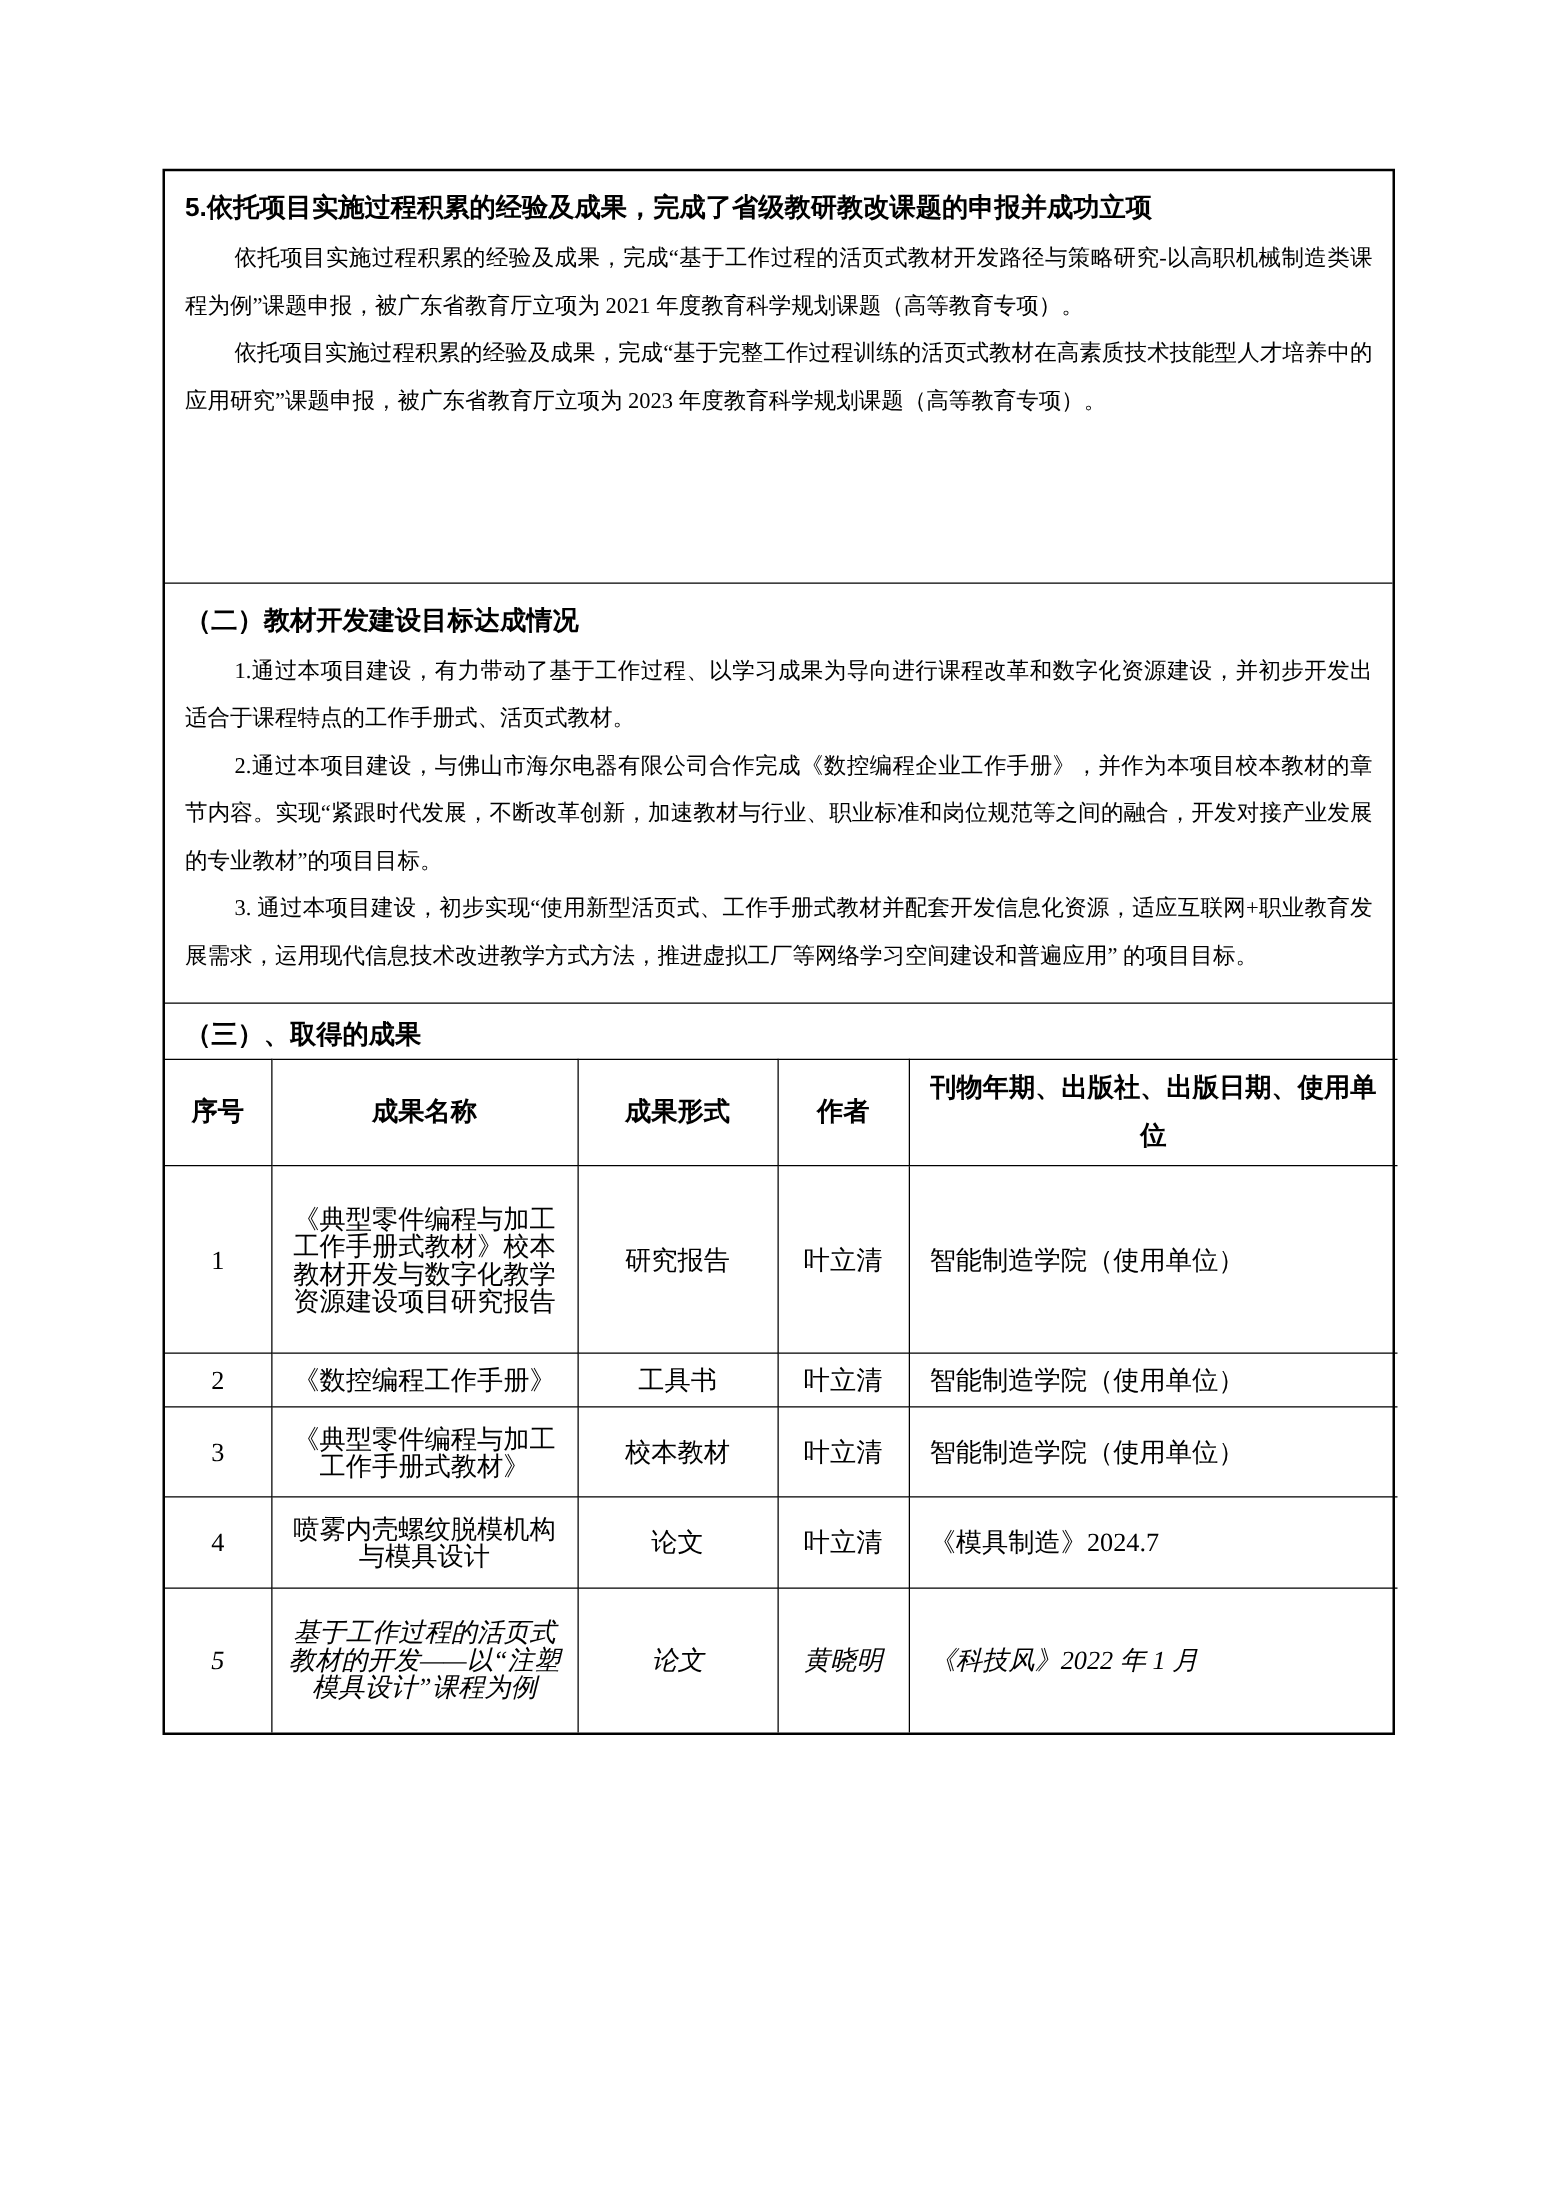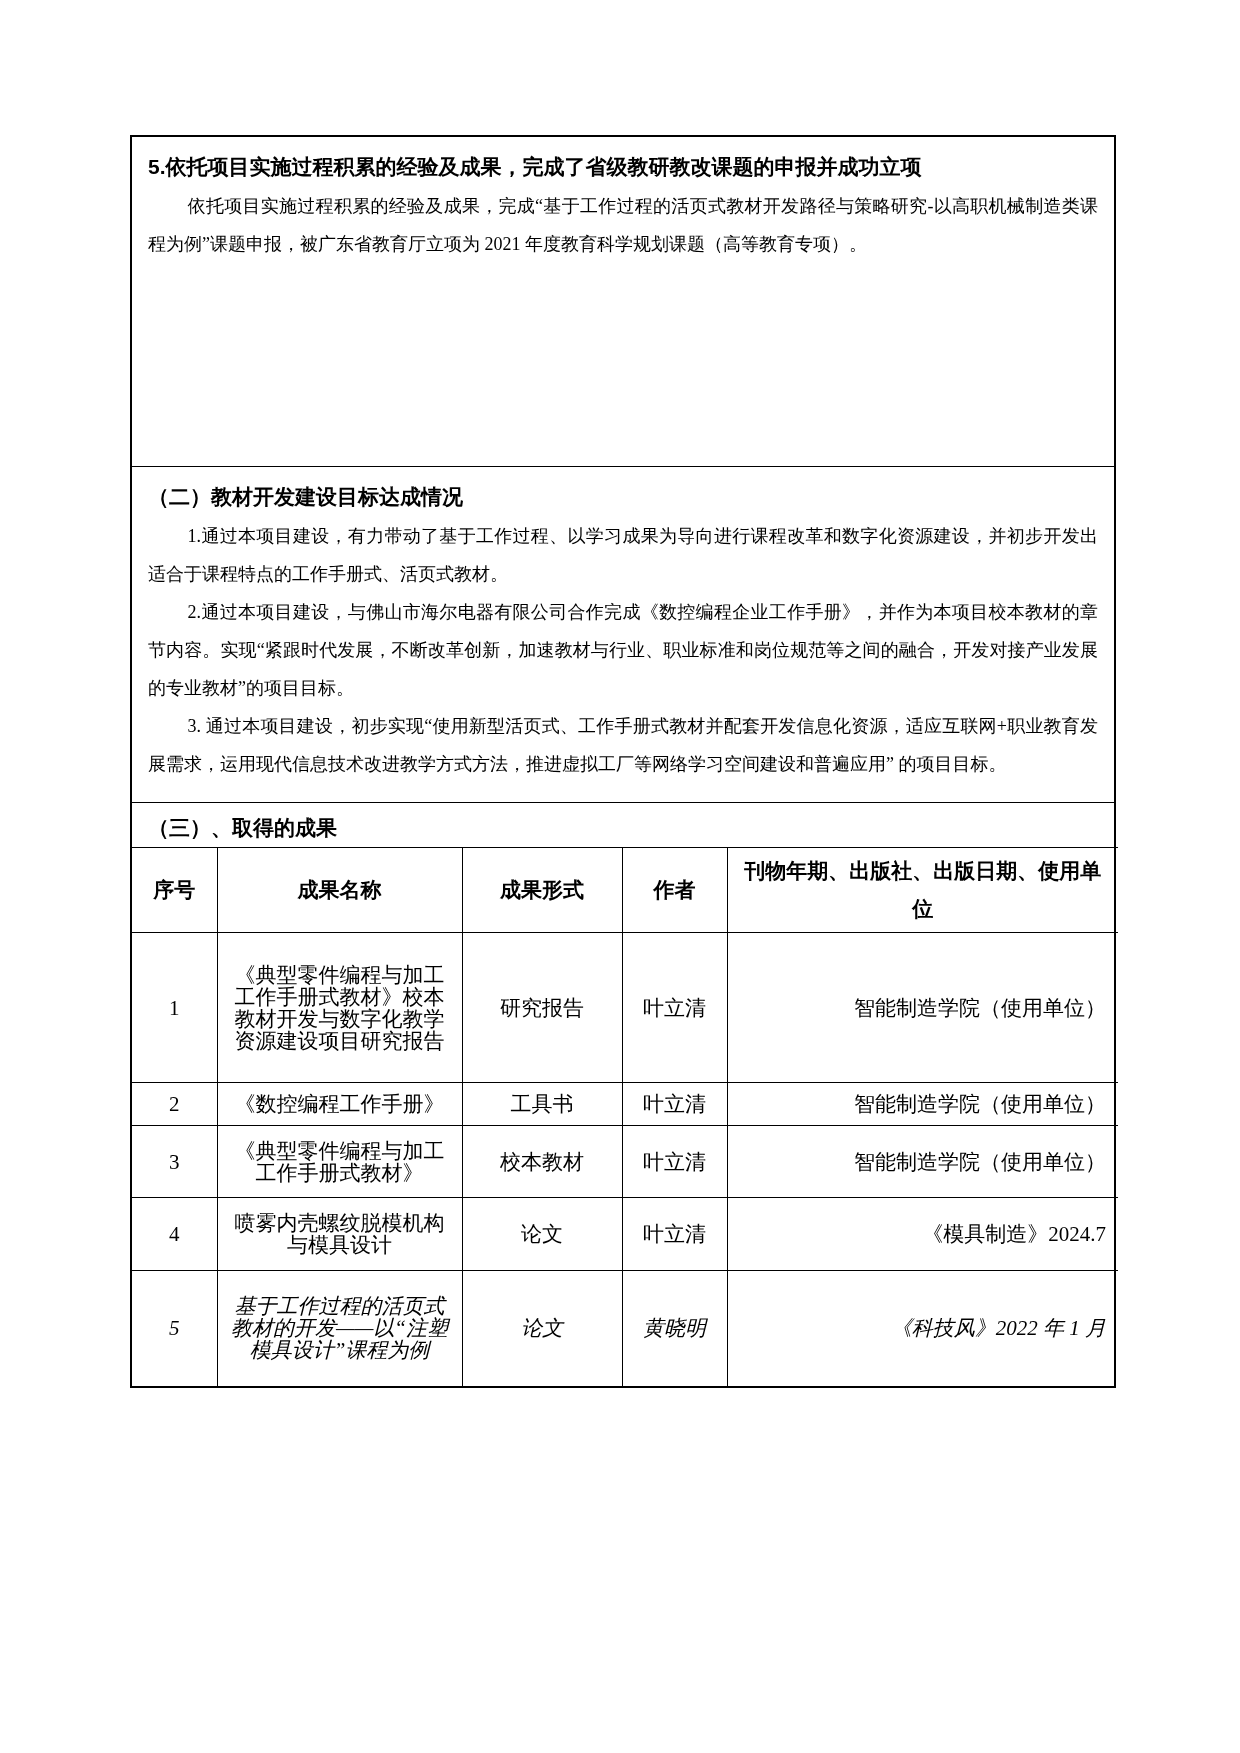--- a/index.html
+++ b/index.html
@@ -63,21 +63,21 @@
   table.results tr td:first-child { border-left: none; }
   table.results tr th:last-child,
   table.results tr td:last-child { border-right: none; }
   table.results tr:last-child td { border-bottom: none; font-style: italic; }
   table.results th {
     font-family: "Liberation Sans", sans-serif;
     font-weight: bold;
     line-height: 38px;
   }
   table.results td.pub-cell {
-    text-align: right;
+    text-align: left;
     padding-left: 16px;
     padding-right: 12px;
   }
   .col-no   { width: 85px; }
   .col-name { width: 245px; }
   .col-form { width: 160px; }
   .col-auth { width: 105px; }
   .col-pub  { width: 391px; }
   .row-head { height: 85px; }
   .row-1 { height: 150px; }
@@ -88,20 +88,21 @@
 </style>
 </head>
 <body>
 
 <div class="page">
   <div class="doc">
 
     <div class="sec sec-5">
       <div class="sec-heading">5.依托项目实施过程积累的经验及成果，完成了省级教研教改课题的申报并成功立项</div>
       <div class="para">依托项目实施过程积累的经验及成果，完成“基于工作过程的活页式教材开发路径与策略研究-以高职机械制造类课程为例”课题申报，被广东省教育厅立项为 2021 年度教育科学规划课题（高等教育专项）。</div>
+      <div class="para">依托项目实施过程积累的经验及成果，完成“基于完整工作过程训练的活页式教材在高素质技术技能型人才培养中的应用研究”课题申报，被广东省教育厅立项为 2023 年度教育科学规划课题（高等教育专项）。</div>
     </div>
 
     <div class="sec sec-2">
       <div class="sec-heading">（二）教材开发建设目标达成情况</div>
       <div class="para">1.通过本项目建设，有力带动了基于工作过程、以学习成果为导向进行课程改革和数字化资源建设，并初步开发出适合于课程特点的工作手册式、活页式教材。</div>
       <div class="para">2.通过本项目建设，与佛山市海尔电器有限公司合作完成《数控编程企业工作手册》，并作为本项目校本教材的章节内容。实现“紧跟时代发展，不断改革创新，加速教材与行业、职业标准和岗位规范等之间的融合，开发对接产业发展的专业教材”的项目目标。</div>
       <div class="para">3. 通过本项目建设，初步实现“使用新型活页式、工作手册式教材并配套开发信息化资源，适应互联网+职业教育发展需求，运用现代信息技术改进教学方式方法，推进虚拟工厂等网络学习空间建设和普遍应用”  的项目目标。</div>
     </div>
 
     <div class="sec sec-3">

